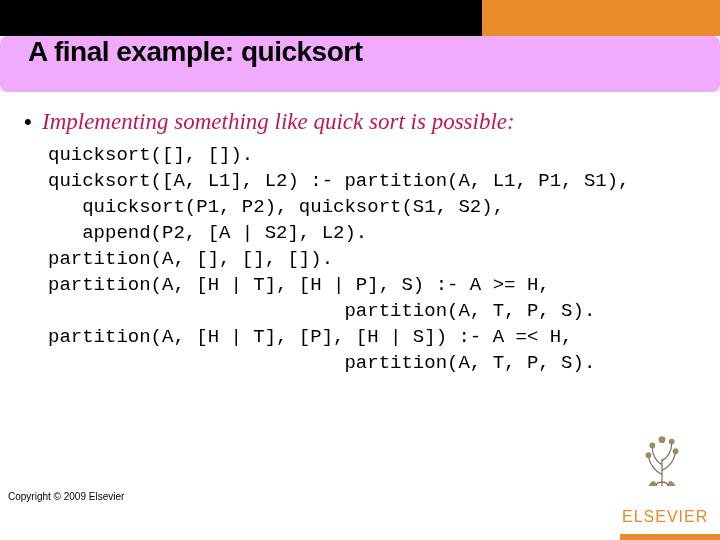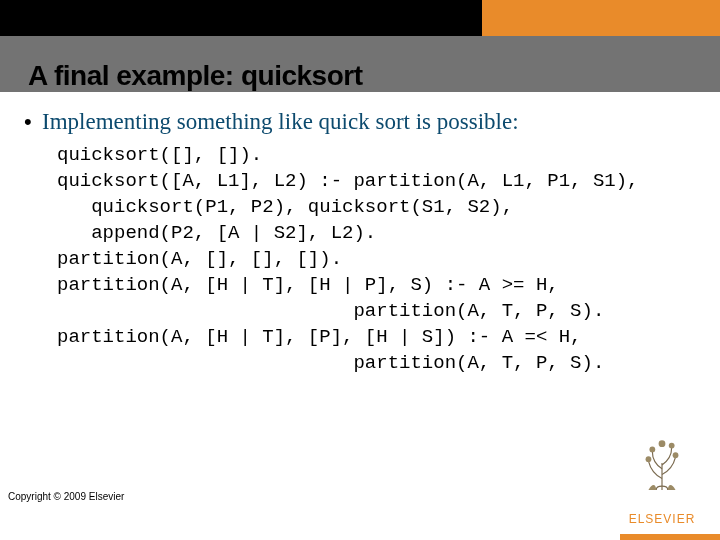--- a/index.html
+++ b/index.html
@@ -1,31 +1,31 @@
 <!DOCTYPE html>
 <html><head>
 <meta charset="utf-8">
 <style>
   * { margin: 0; padding: 0; box-sizing: border-box; }
   html, body { width: 720px; height: 540px; background: #fff; font-family: Arial, Helvetica, sans-serif; overflow: hidden; }
   .slide { position: relative; width: 720px; height: 540px; }
   .top-black { position: absolute; left: 0; top: 0; width: 720px; height: 36px; background: #000; }
   .top-orange { position: absolute; right: 0; top: 0; width: 238px; height: 36px; background: #e98b2a; }
-  .title-band { position: absolute; left: 0; top: 36px; width: 720px; height: 56px; background: #737373; display: flex; align-items: flex-end; }
+  .title-band { position: absolute; left: 0; top: 36px; width: 720px; height: 56px; background: #f0abfc; display: flex; align-items: flex-start; border-radius: 7px; }
   .title-text { font-family: "Arial Black", Arial, sans-serif; font-weight: 900; font-size: 28px; color: #000; margin-left: 28px; letter-spacing: -0.5px; }
   .body { position: absolute; left: 24px; top: 108px; width: 672px; }
   .bullet-row { display: flex; align-items: flex-start; margin-bottom: 6px; }
   .bullet-dot { width: 18px; flex: 0 0 18px; font-size: 22px; line-height: 28px; color: #000; }
-  .bullet-text { font-family: "Times New Roman", Times, serif; font-size: 23px; line-height: 28px; color: #0c4a6e; }
-  .code-block { margin-left: 33px; margin-top: 4px; font-family: "Courier New", Courier, monospace; font-size: 19px; line-height: 26px; white-space: pre; color: #000; }
+  .bullet-text { font-family: "Times New Roman", Times, serif; font-size: 23px; line-height: 28px; color: #be185d; font-style: italic; }
+  .code-block { margin-left: 24px; margin-top: 4px; font-family: "Courier New", Courier, monospace; font-size: 19px; line-height: 26px; white-space: pre; color: #000; }
   .copyright { position: absolute; left: 8px; bottom: 38px; font-size: 10px; color: #000; font-family: Arial, sans-serif; }
   .logo { position: absolute; right: 18px; bottom: 14px; width: 80px; text-align: center; }
   .logo-tree { width: 58px; height: 58px; margin: 0 auto 2px auto; position: relative; }
   .logo-tree svg { width: 100%; height: 100%; }
-  .logo-word { font-family: Arial, sans-serif; font-size: 12px; letter-spacing: 1px; color: #e98b2a; font-weight: 400; margin-top: 20px; }
+  .logo-word { font-family: Arial, sans-serif; font-size: 16px; letter-spacing: 1px; color: #e98b2a; font-weight: 400; margin-top: 20px; }
   .orange-bar-bottom { position: absolute; right: 0; bottom: 0; width: 100px; height: 6px; background: #e98b2a; }
 </style>
 </head>
 <body>
 
 <div class="slide">
   <div class="top-black"></div>
   <div class="top-orange"></div>
   <div class="title-band">
     <div class="title-text">A final example: quicksort</div>

